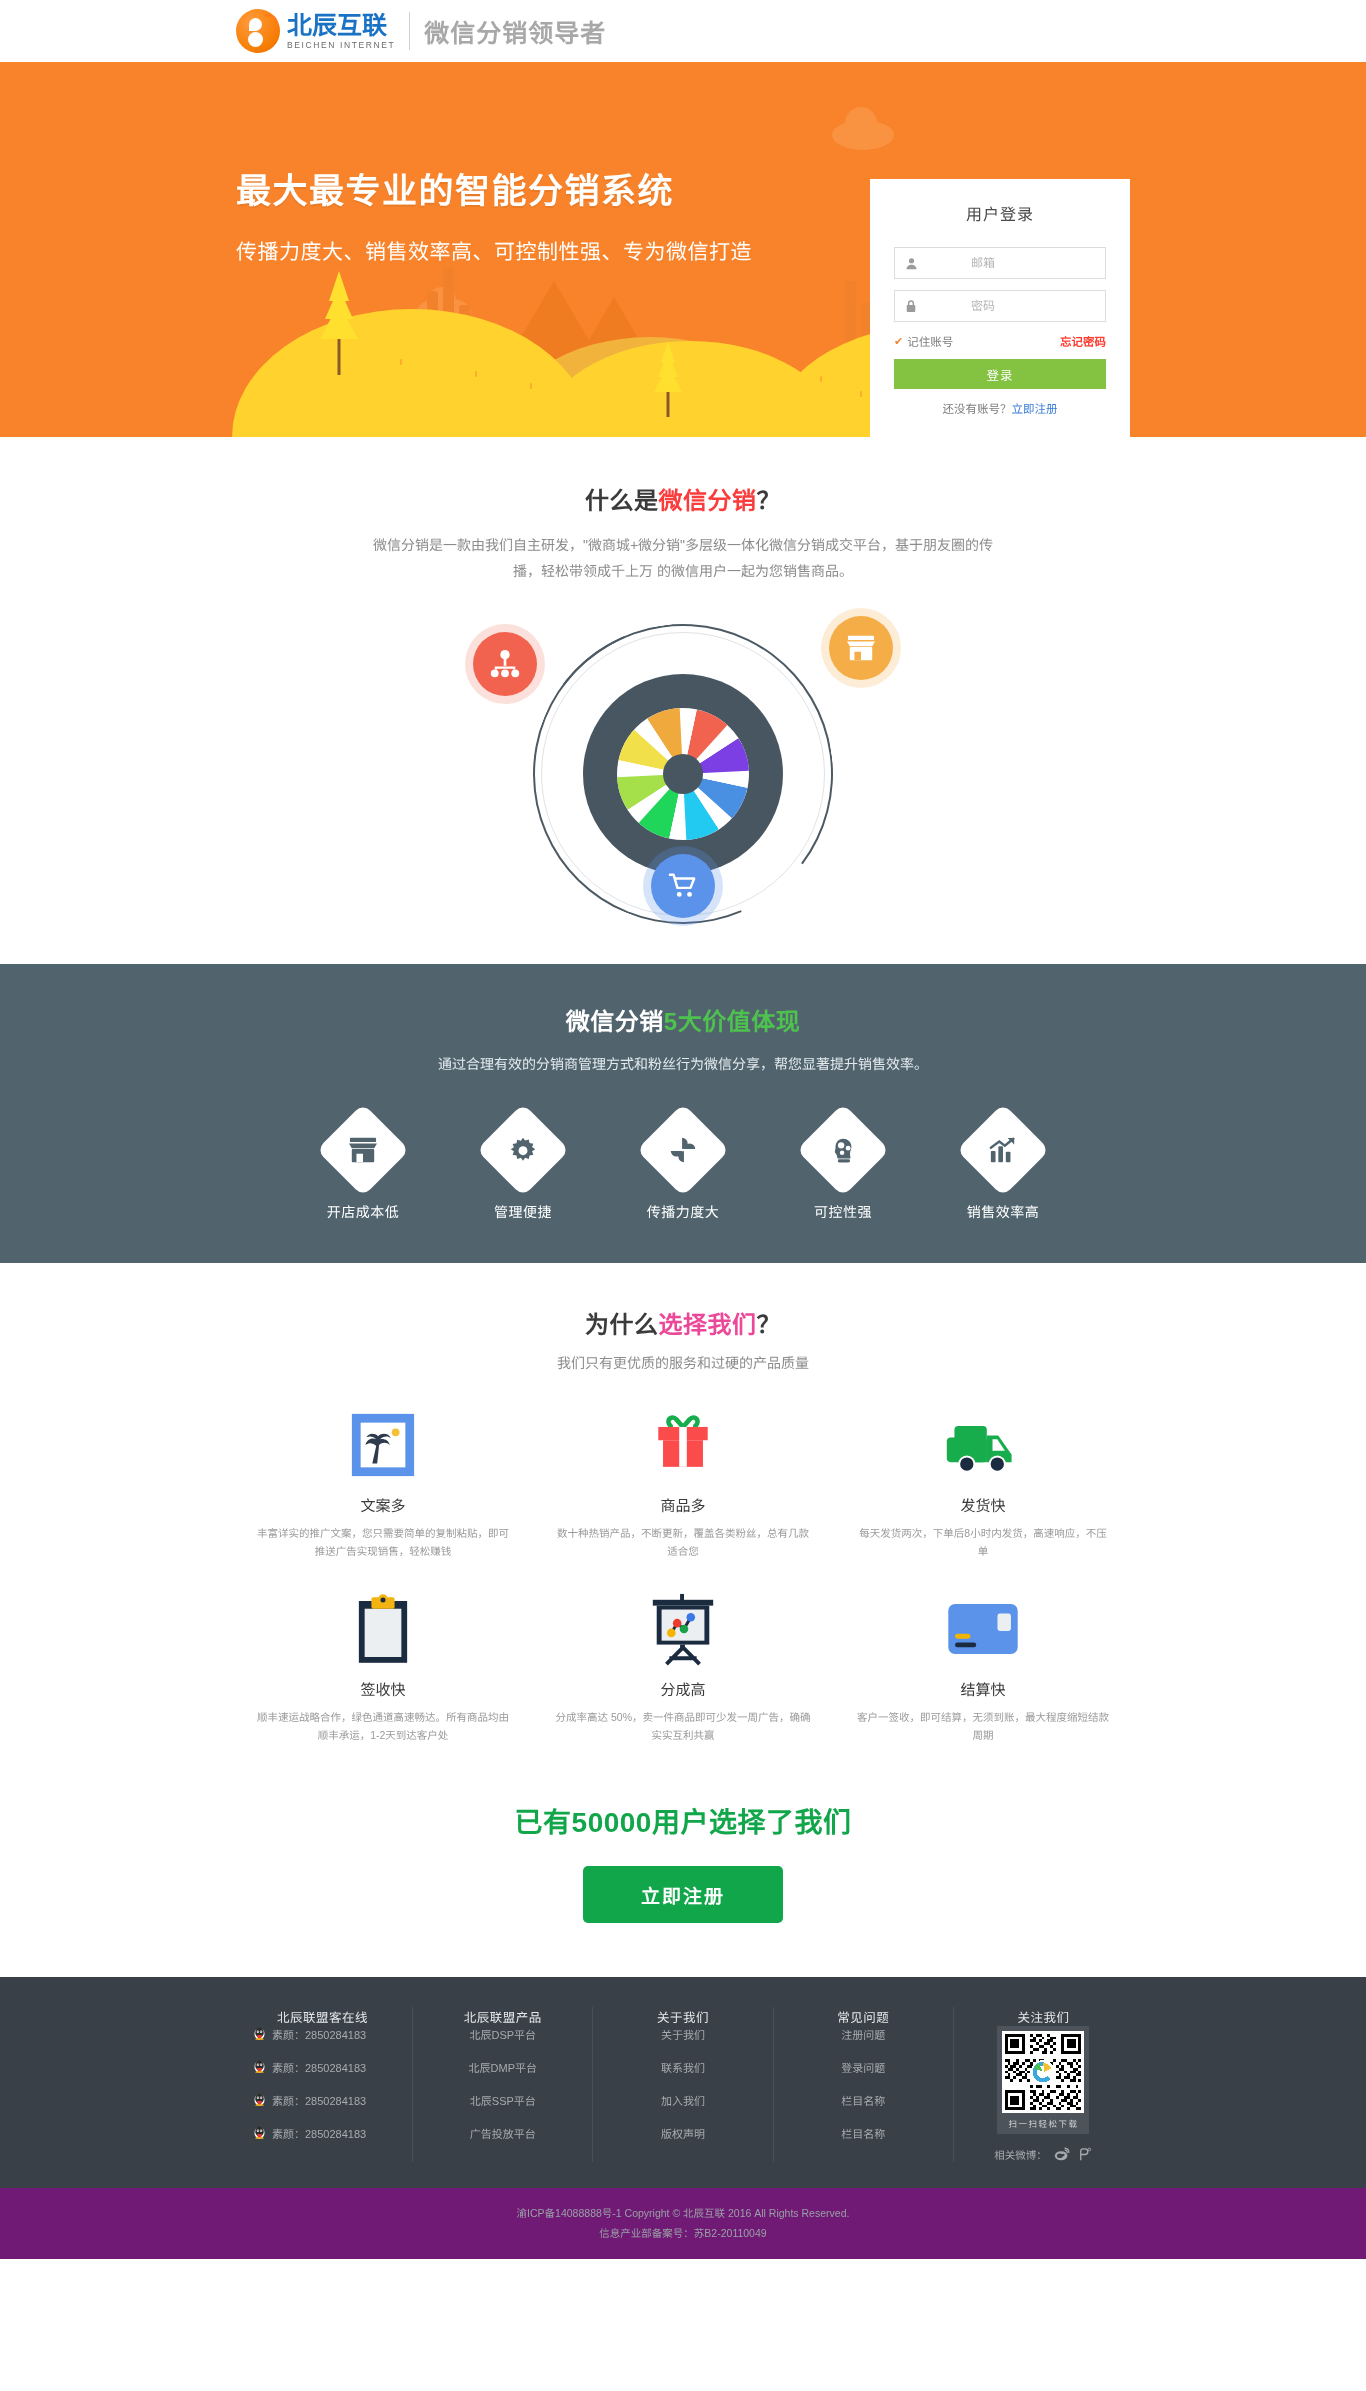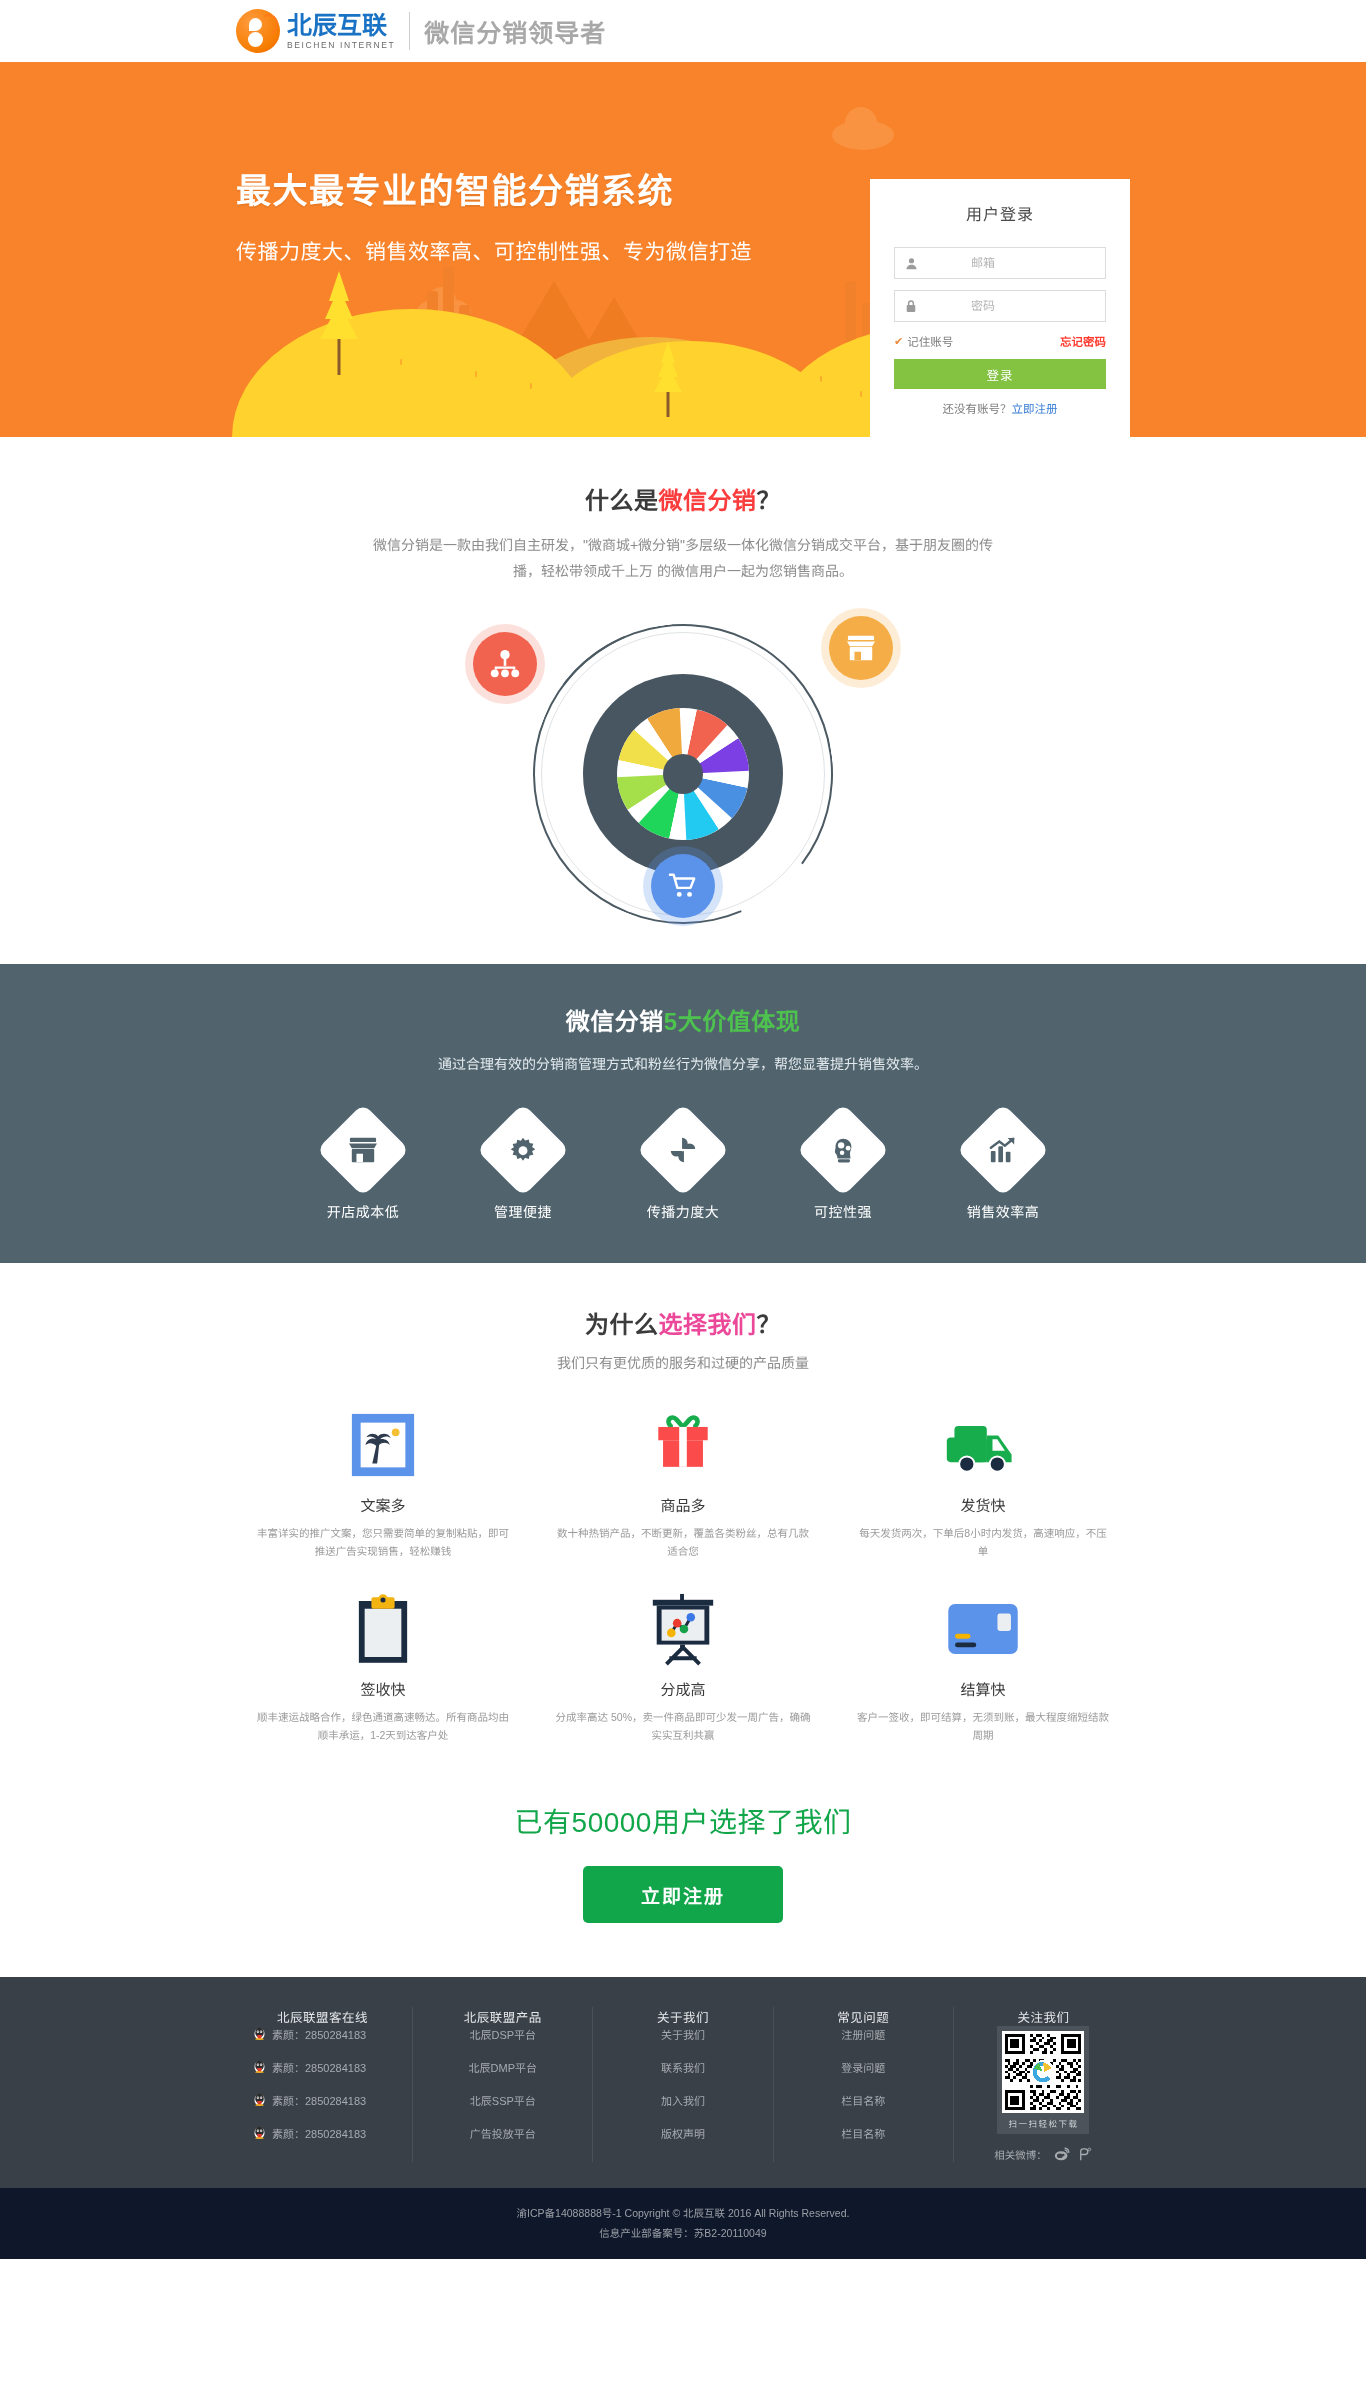--- a/index.html
+++ b/index.html
@@ -376,21 +376,21 @@
   .feature-title { font-size: 15px; color: #3b3b3b; margin-top: 6px; }
   .feature-desc {
     margin-top: 9px;
     font-size: 10.5px;
     line-height: 18px;
     color: #9a9a9a;
   }
 
   
   .sec-cta { text-align:center; padding: 30px 0 54px; background:#fff; }
-  .cta-title { font-size: 28px; font-weight: normal; color: #11a64a; letter-spacing: .5px; }
+  .cta-title { font-size: 28px; font-weight: bold; color: #11a64a; letter-spacing: .5px; }
   .btn-cta {
     display: inline-block;
     margin-top: 26px;
     background: #11a64a;
     color: #fff;
     font-size: 19px;
     font-weight: bold;
     padding: 15px 58px;
     border: 0;
     border-radius: 5px;
@@ -434,21 +434,21 @@
   .qr-cap { font-size: 8.5px; color: #cfd3d7; text-align:center; padding: 4px 0 3px; letter-spacing: 1.5px; }
   .social-line {
     margin-top: 12px;
     font-size: 10.5px;
     color: #a6abb0;
     display:flex; align-items:center; justify-content:center; gap:7px;
   }
   .social-ic { width:16px; height:16px; display:inline-flex; align-items:center; justify-content:center; }
 
   .copyright {
-    background: #0f172a;
+    background: #701a75;
     text-align: center;
     padding: 15px 0 16px;
     color: #9aa0a6;
     font-size: 10.5px;
     line-height: 20px;
   }
 </style>
 </head>
 <body>
 

